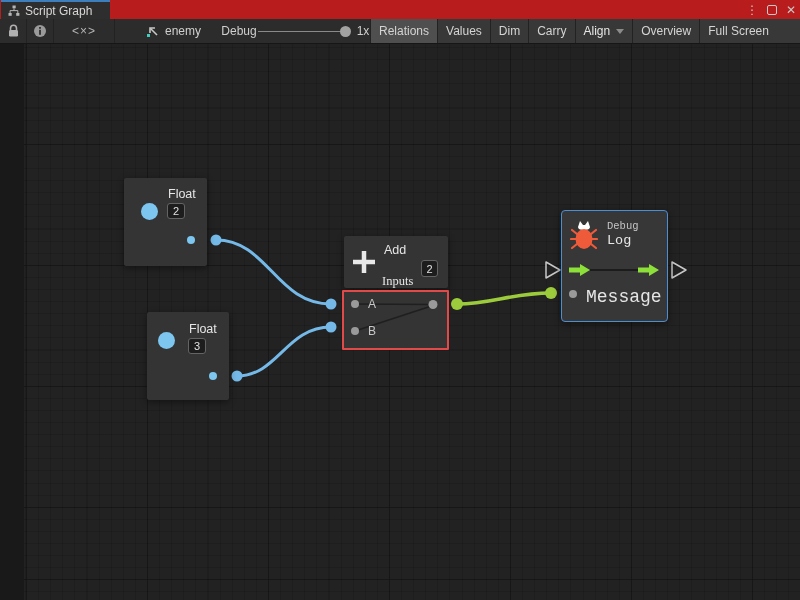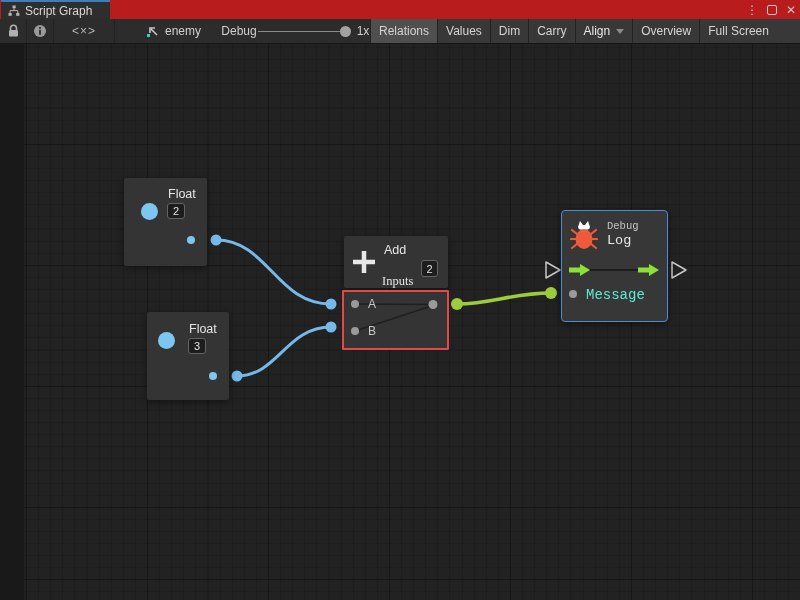--- a/index.html
+++ b/index.html
@@ -59,21 +59,21 @@
   .add-body { position:absolute; left:318px; top:246px; width:107px; height:60px; background:#343434;
     border:2px solid #e24a4a; border-radius:1px; }
   .add-port-label { position:absolute; color:#c8c8c8; font-size:12px; }
 
   .debug { left:537px; top:166px; width:107px; height:112px; background:#373737;
     border:1.5px solid #4c8ed2; border-radius:4px; box-shadow:0 2px 7px rgba(0,0,0,0.45); position:absolute;font-family:Liberation Mono, monospace; }
   .debug-sub { position:absolute; left:45px; top:9px; color:#c4c4c4; font-size:10.5px; }
   .debug-title { position:absolute; left:45px; top:22px; color:#e8e8e8; font-size:13.5px; }
   .flow-line { position:absolute; left:28px; top:58px; width:50px; height:2px; background:#1c1c1c; }
   .flow-arrow { position:absolute; width:21px; height:12px; }
-  .msg-label { position:absolute; left:24px; top:76px; color:#5eead4; font-size:14px; }
+  .msg-label { position:absolute; left:24px; top:76px; color:#e5e5e5; font-size:18px; }
 </style>
 </head>
 <body>
 
 <div class="tabbar">
   <div class="tab">
     <svg width="12" height="12" viewBox="0 0 12 12">
       <g fill="#b5b5b5">
           <rect x="4.5" y="0.5" width="3.2" height="2.8"></rect>
           <rect x="0.5" y="8" width="3.2" height="2.8"></rect>

